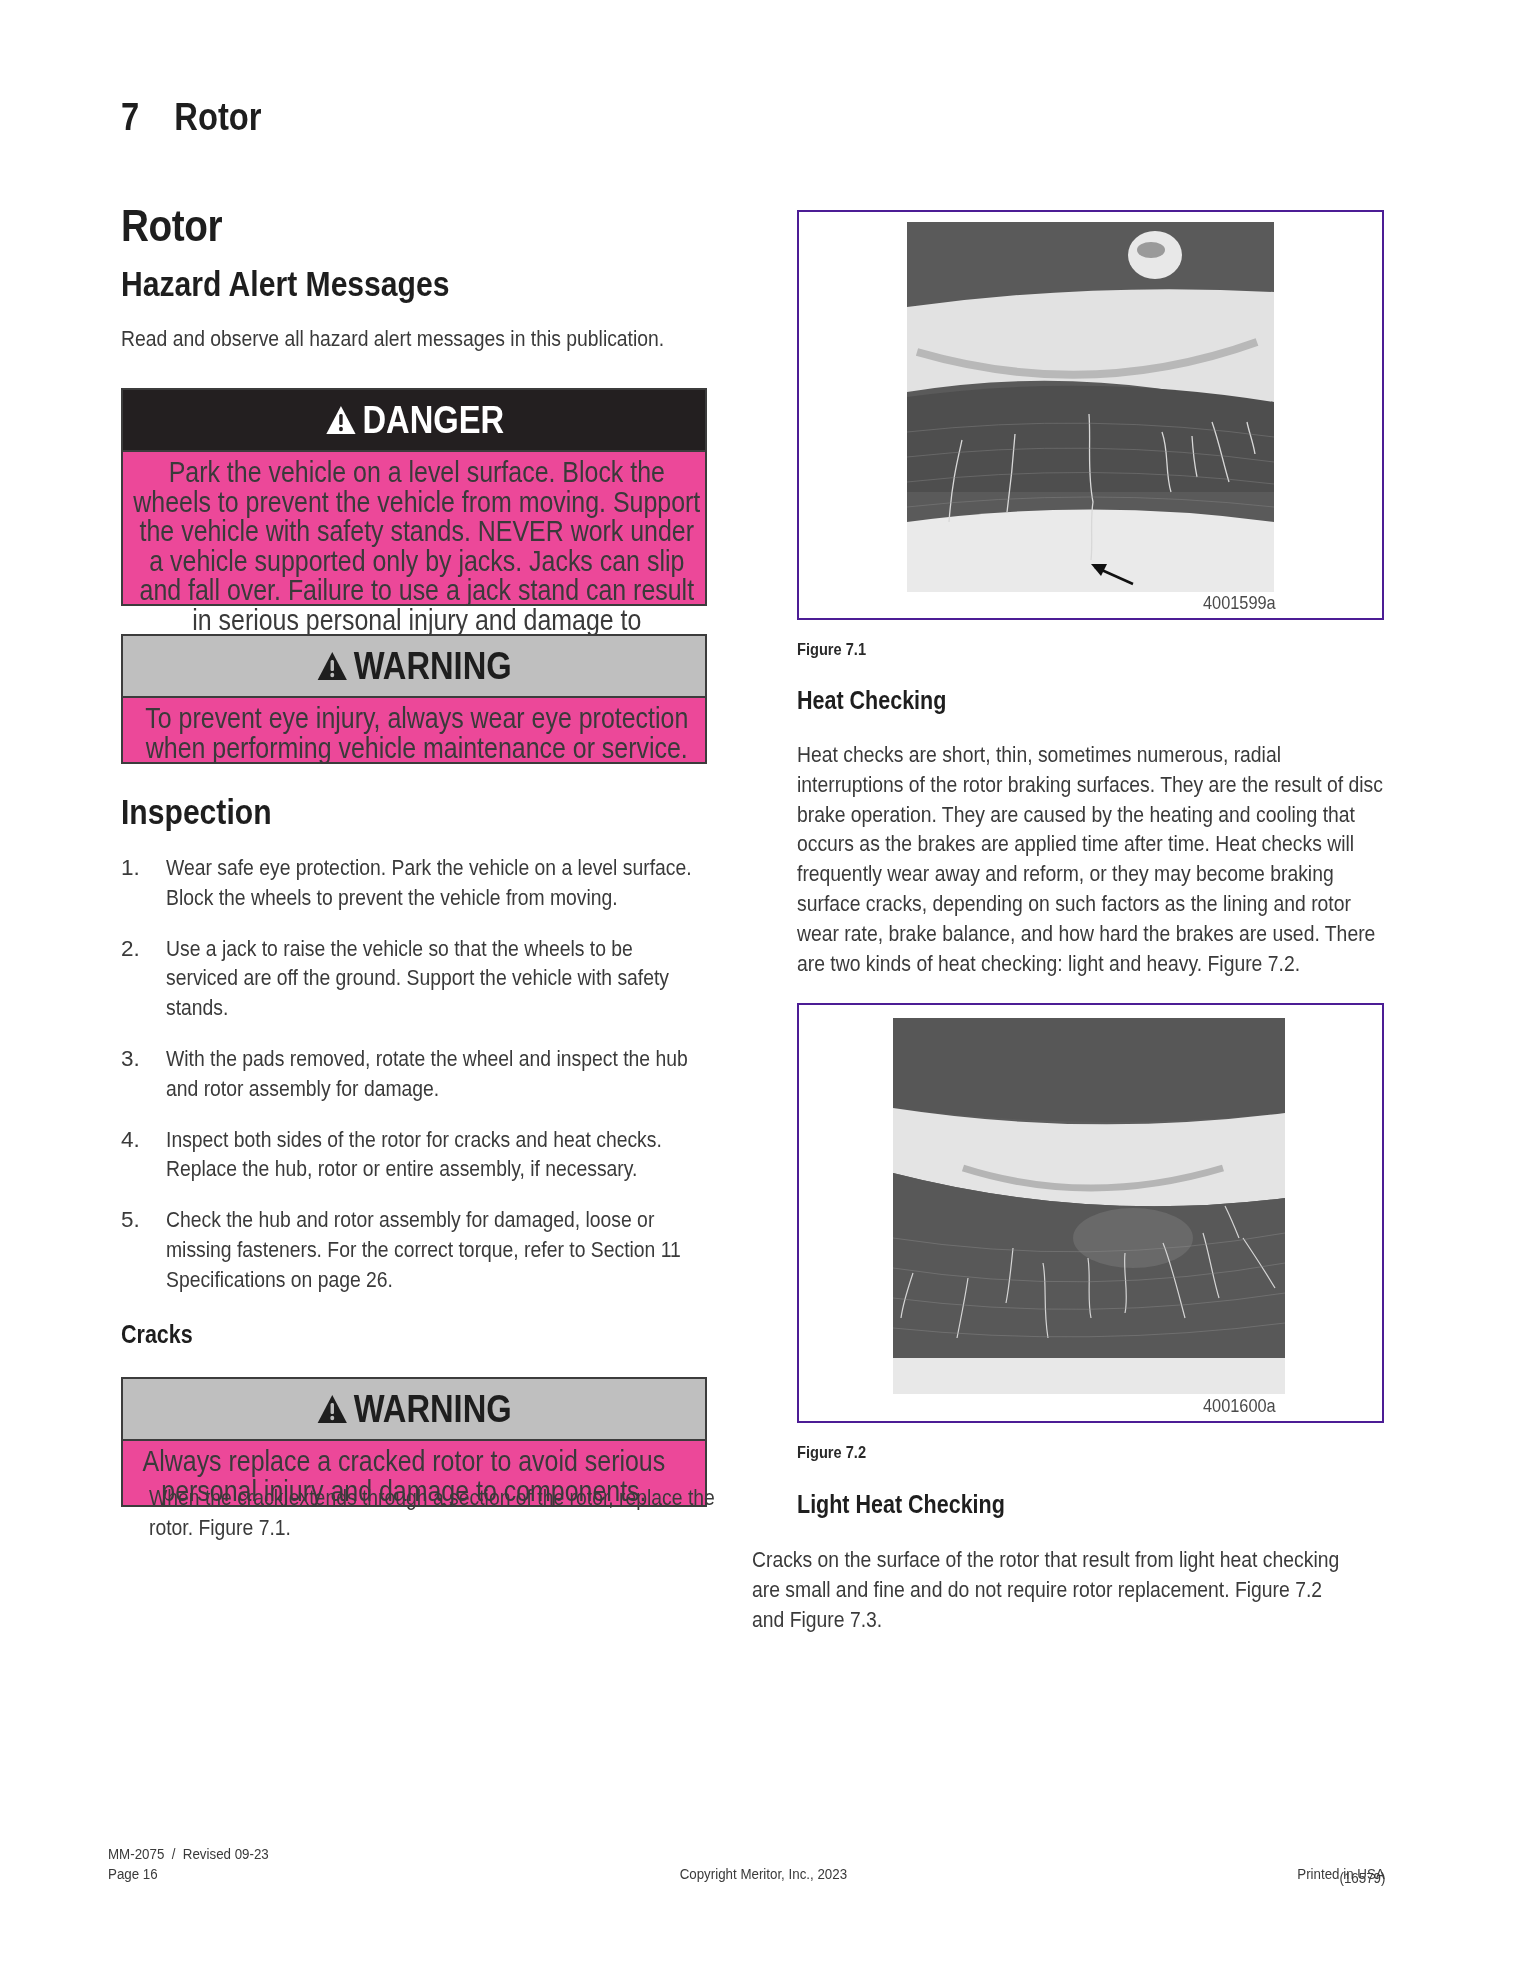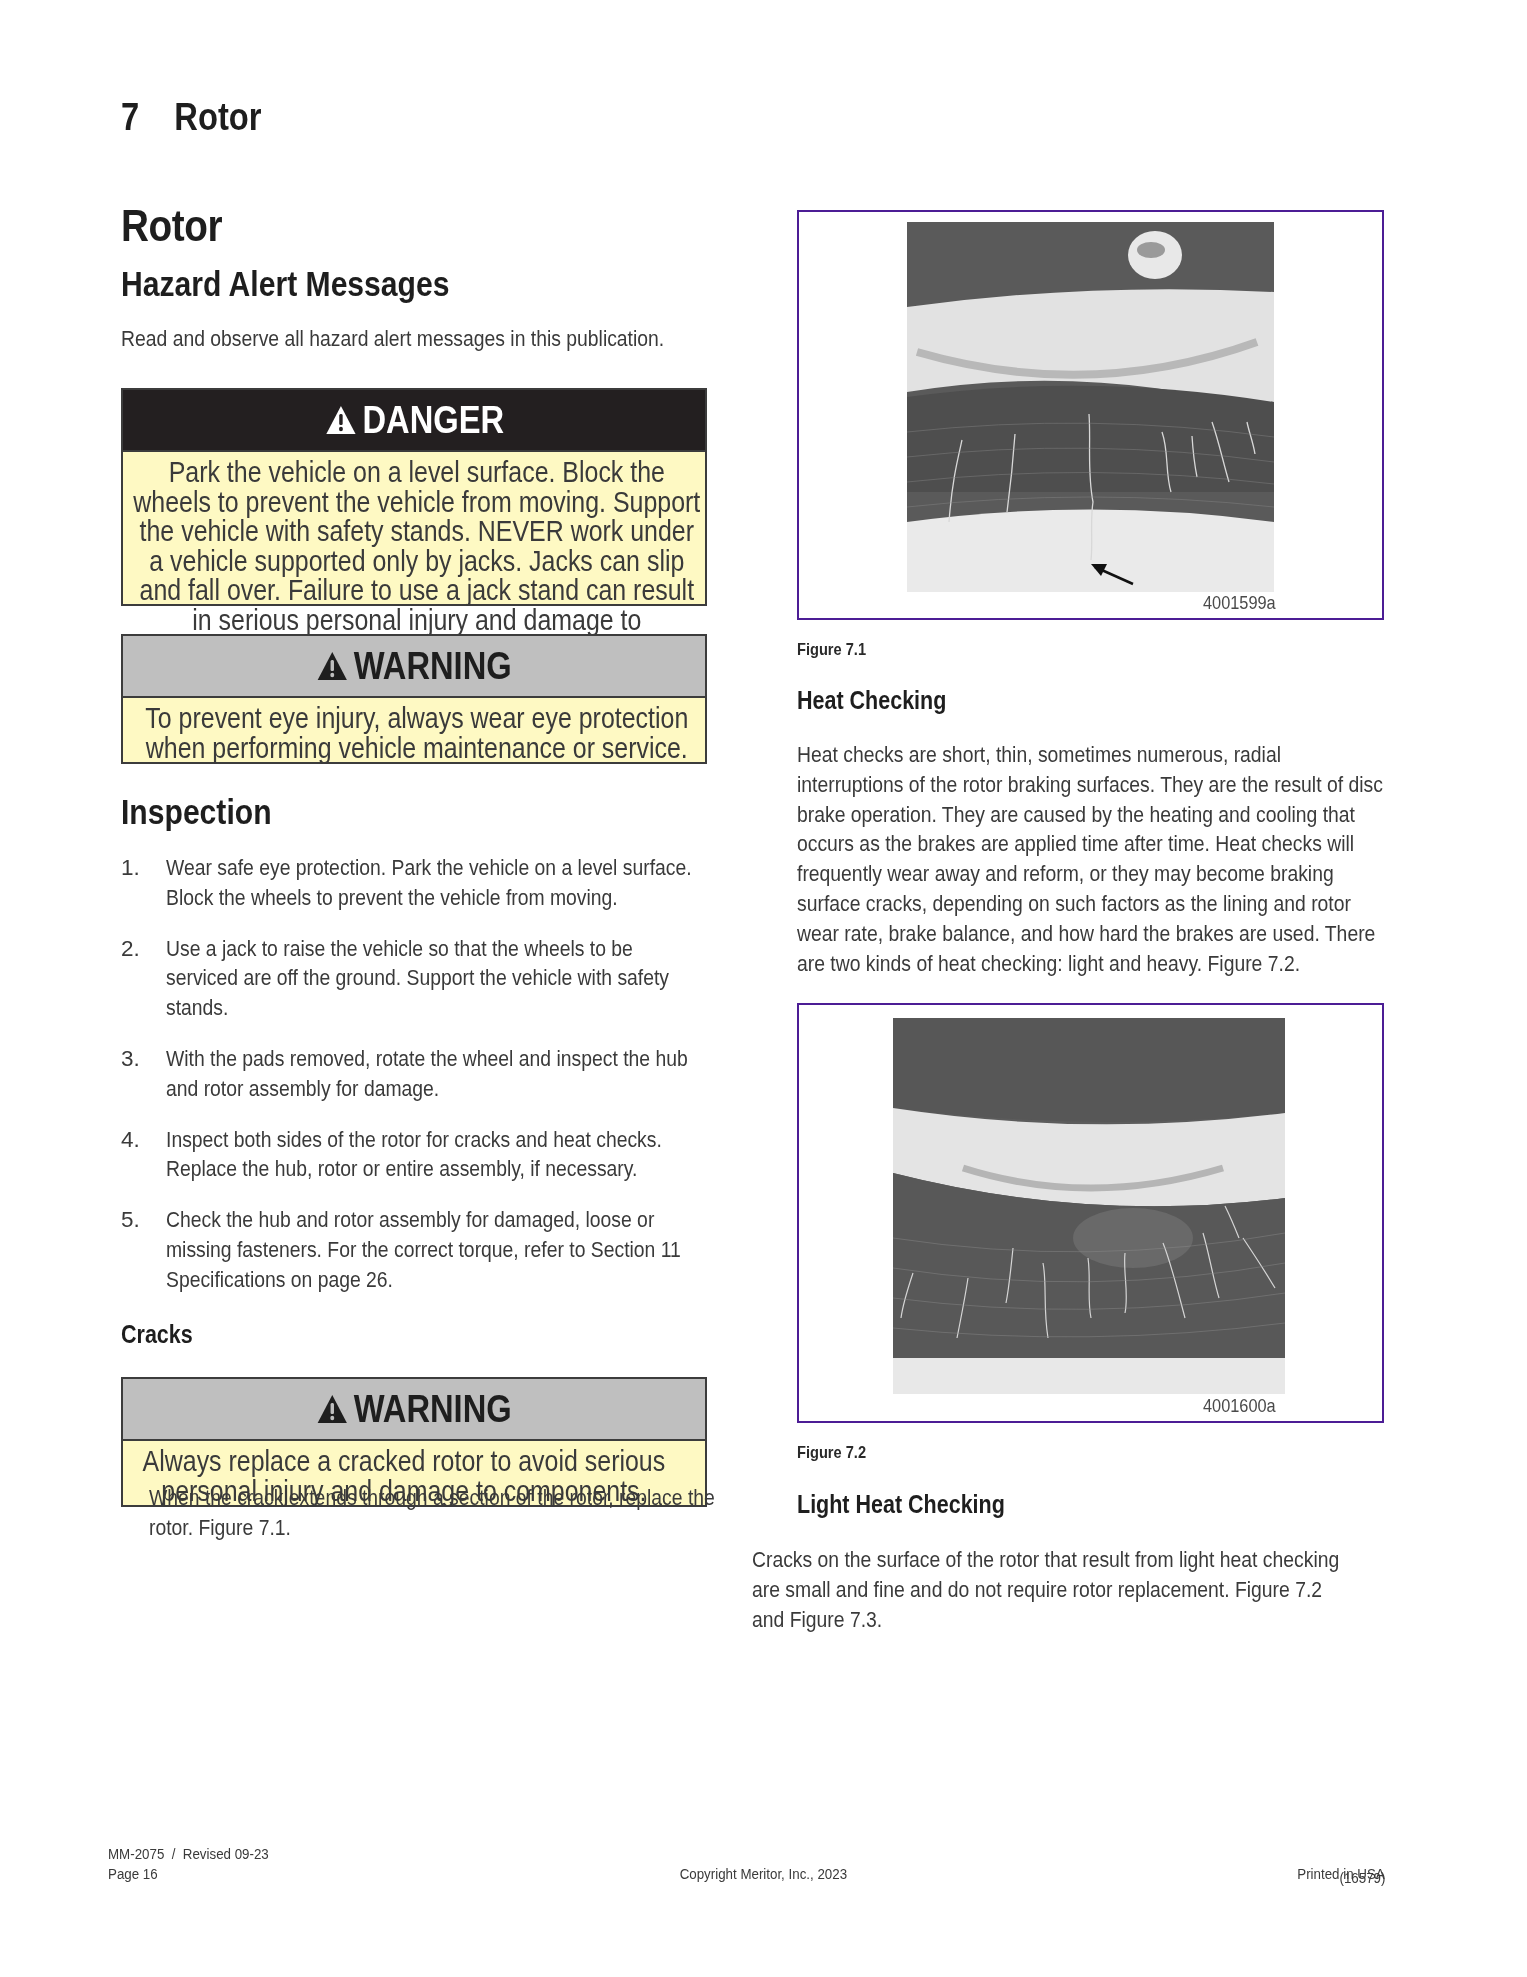--- a/index.html
+++ b/index.html
@@ -11,21 +11,21 @@
   
   .run-head { left: 121px; top: 96px; font-weight: bold; font-size: 38px; color: #1e1e1e; }
   .run-head .num { display: inline-block; width: 62px; }
 
   .h1 { left: 121px; top: 200px; font-weight: bold; font-size: 45px; color: #1e1e1e; letter-spacing: -0.5px; }
   .h2 { font-weight: bold; font-size: 35px; color: #1e1e1e; }
   .h3 { font-weight: bold; font-size: 25px; color: #1e1e1e; }
   .body { font-size: 22.5px; line-height: 29.8px; color: #3a3a3a; }
 
   
-  .hazard { left: 121px; width: 586px; border: 2px solid #3c3c3c; box-sizing: border-box; background: #fef9c3; }
+  .hazard { left: 121px; width: 586px; border: 2px solid #3c3c3c; box-sizing: border-box; background: #ec4899; }
   .hazard .hz-head { height: 60px; display: flex; align-items: center; justify-content: center;
                      border-bottom: 2px solid #3c3c3c; }
   .hazard.danger .hz-head { background: #231f20; color: #ffffff; }
   .hazard.warning .hz-head { background: #bfbfbf; color: #1e1e1e; justify-content: center; }
   .hz-title { font-weight: bold; font-size: 38px; display: inline-flex; align-items: center; gap: 6px;
               transform: scaleX(0.86); }
   .hz-icon { width: 38px; height: 32px; display: inline-block; }
   .hz-body { padding: 6px 10px 6px 10px; font-size: 29px; line-height: 29.6px; color: #3a3a3a; text-align: center; }
 
   

